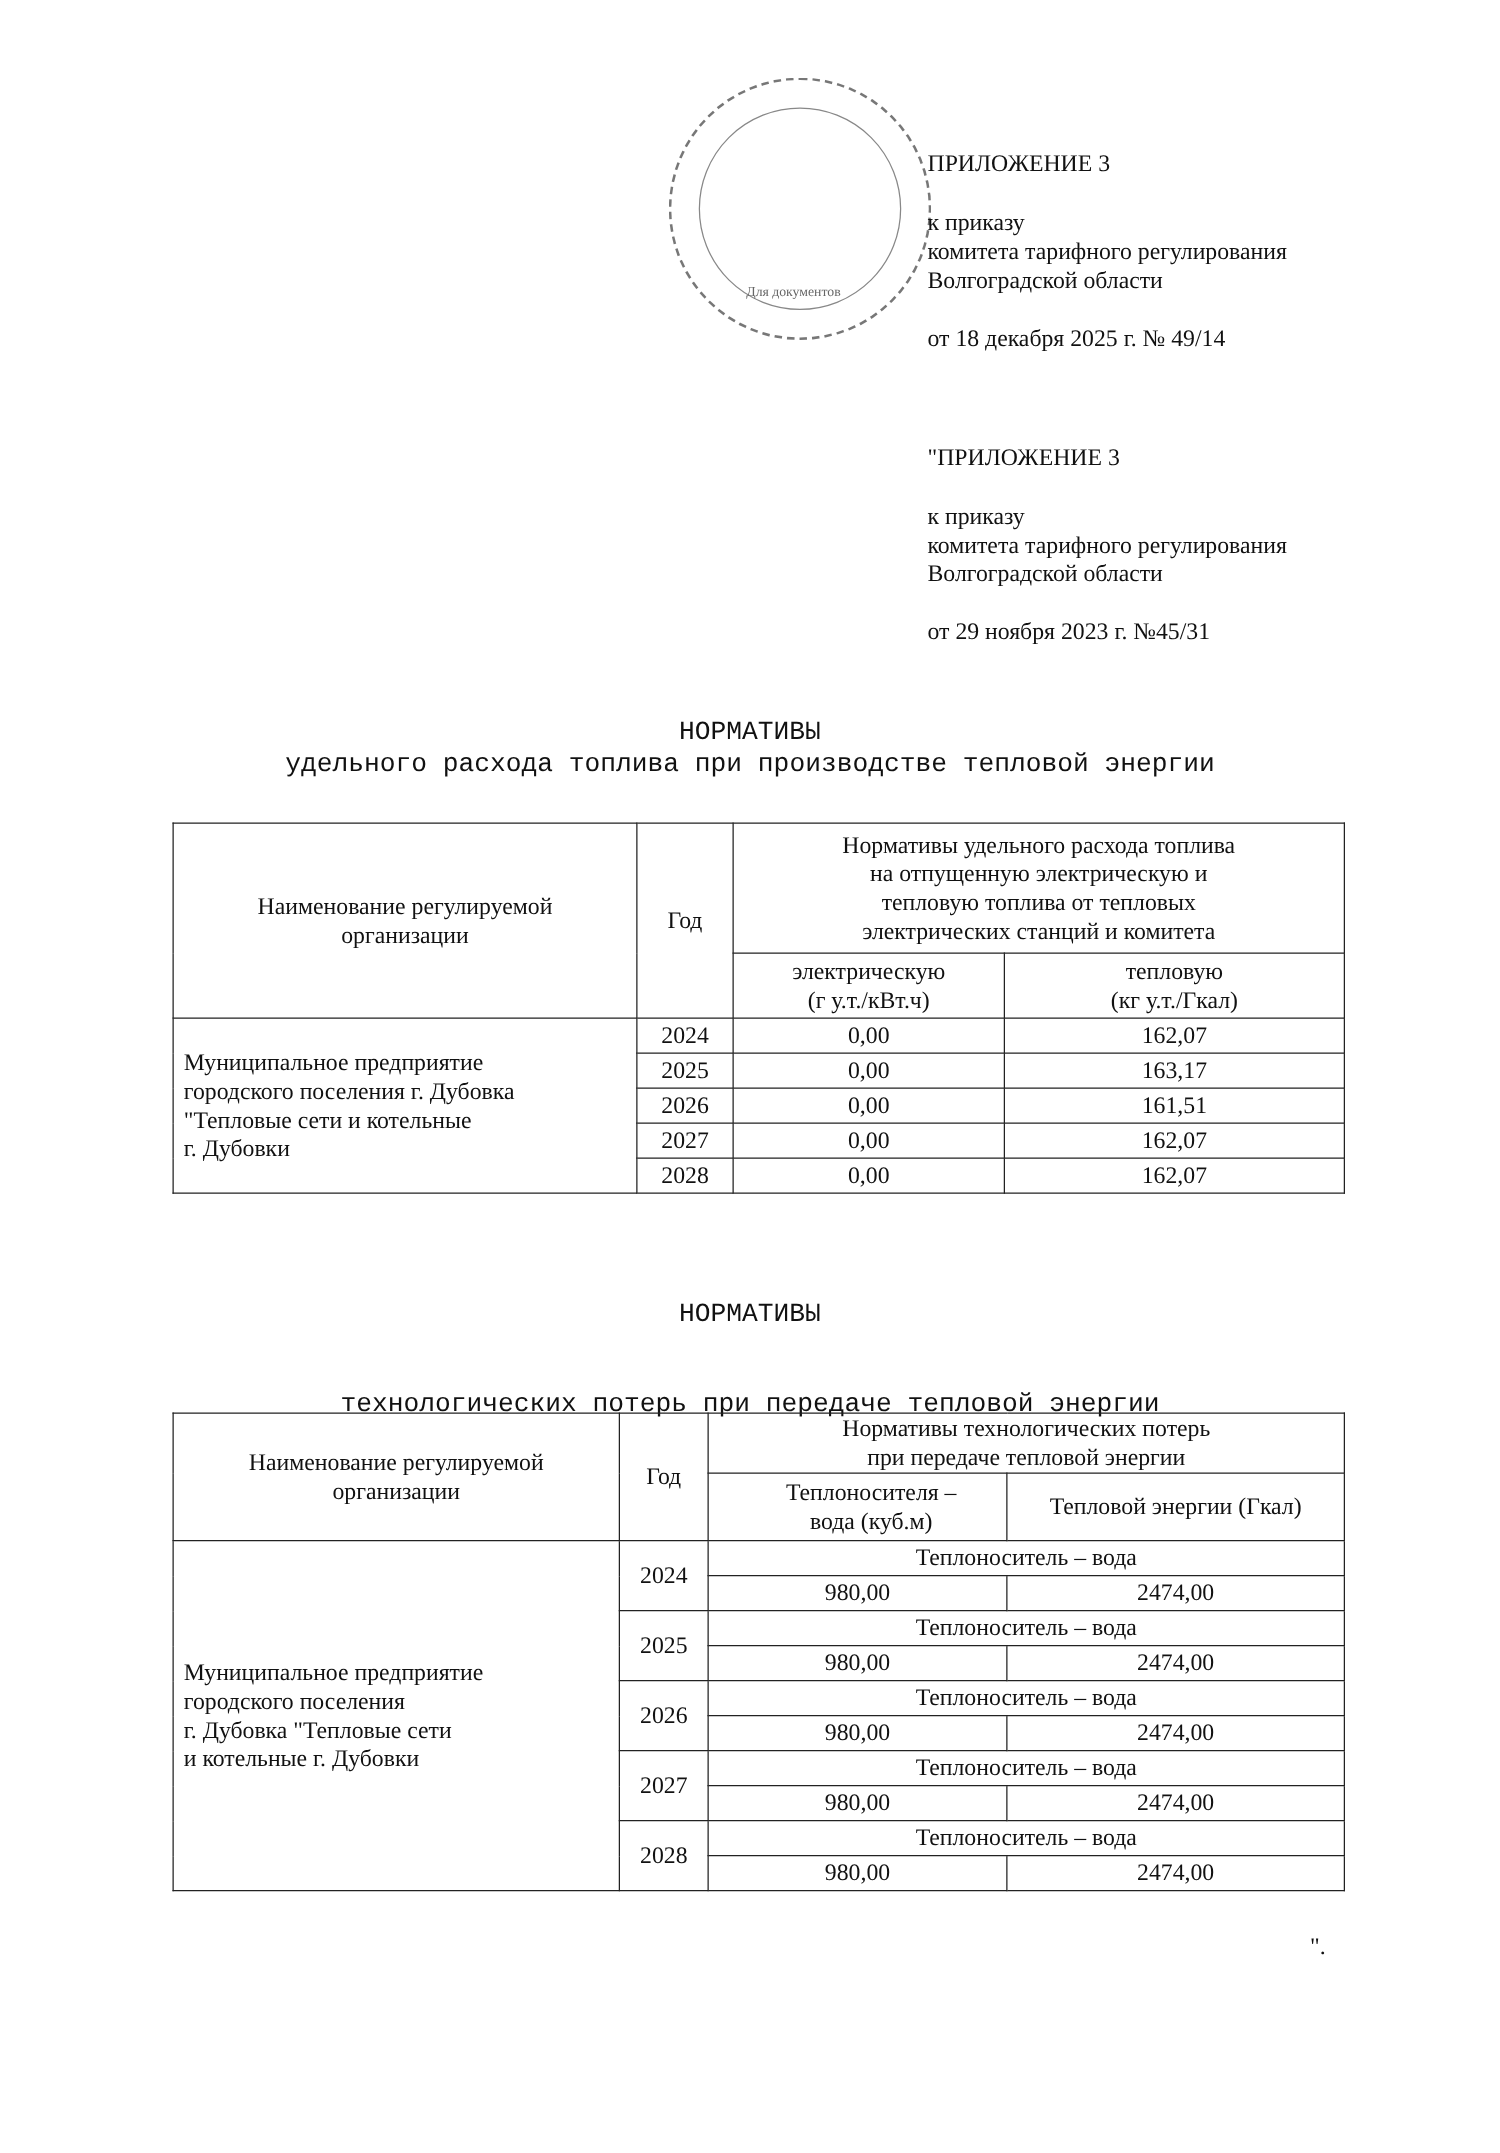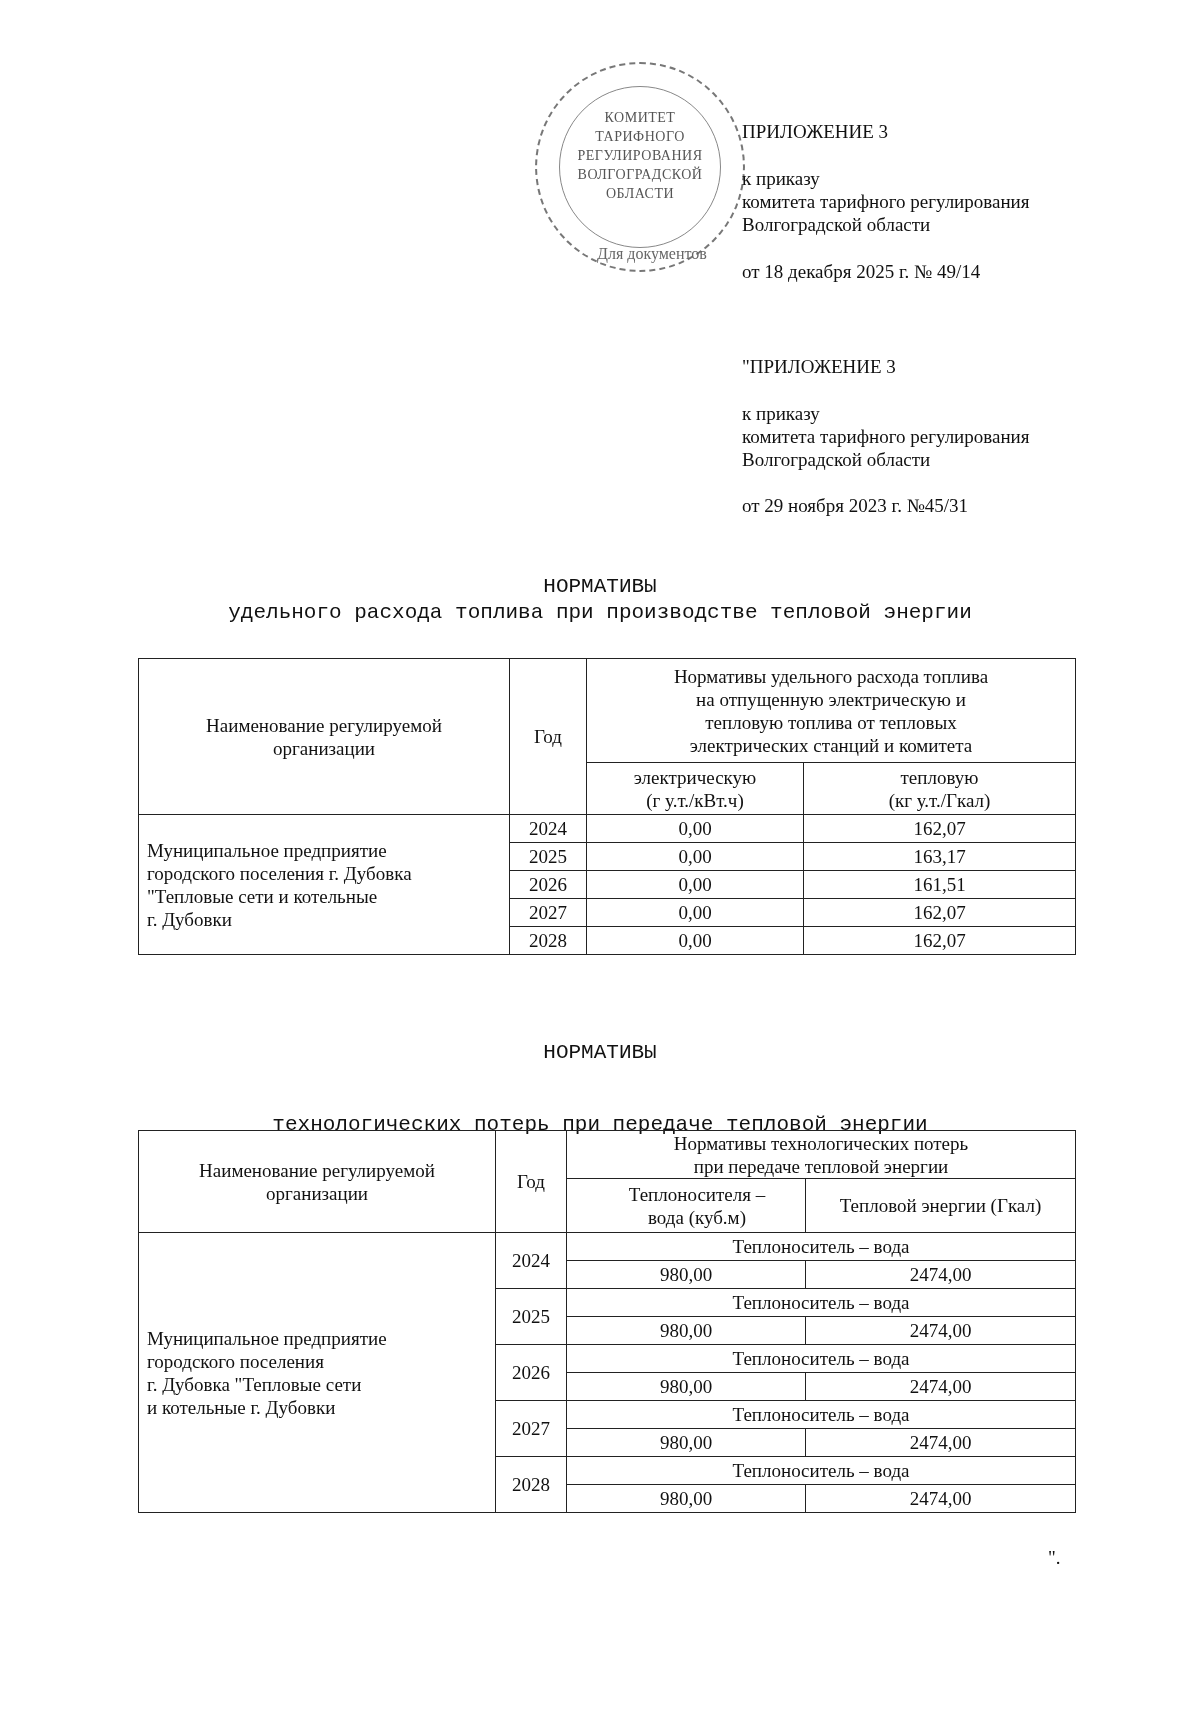--- a/index.html
+++ b/index.html
@@ -13,28 +13,21 @@
   .title { position: absolute; left: 0; width: 1200px; text-align: center; font-size: 21px; line-height: 26px; font-family: Liberation Mono, monospace; }
   table { border-collapse: collapse; position: absolute; font-family: "Liberation Serif", serif; font-size: 19px; }
   td { border: 1.5px solid #222; text-align: center; padding: 0 4px; line-height: 23px; }
   td.org { text-align: left; padding-left: 8px; vertical-align: middle; }
 </style>
 </head>
 <body>
 
 <div class="stamp">
   <div class="stamp-inner"></div>
-  <div class="stamp-text">
-    <div>КОМИТЕТ</div>
-    <div>ТАРИФНОГО</div>
-    <div>РЕГУЛИРОВАНИЯ</div>
-    <div>ВОЛГОГРАДСКОЙ</div>
-    <div>ОБЛАСТИ</div>
-  </div>
-  <div class="stamp-ring" style="left:60px; top:181px; font-size:16px;">Для документов</div>
+  <div class="stamp-ring" style="left:60px; top:164px; font-size:11px;">Для документов</div>
 </div>
 
 <div class="abs txt" style="left:742px; top:120px;">ПРИЛОЖЕНИЕ 3</div>
 <div class="abs txt" style="left:742px; top:167px;">к приказу</div>
 <div class="abs txt" style="left:742px; top:190px;">комитета тарифного регулирования</div>
 <div class="abs txt" style="left:742px; top:213px;">Волгоградской области</div>
 <div class="abs txt" style="left:742px; top:260px;">от 18 декабря 2025 г. № 49/14</div>
 
 <div class="abs txt" style="left:742px; top:355px;">"ПРИЛОЖЕНИЕ 3</div>
 <div class="abs txt" style="left:742px; top:402px;">к приказу</div>

